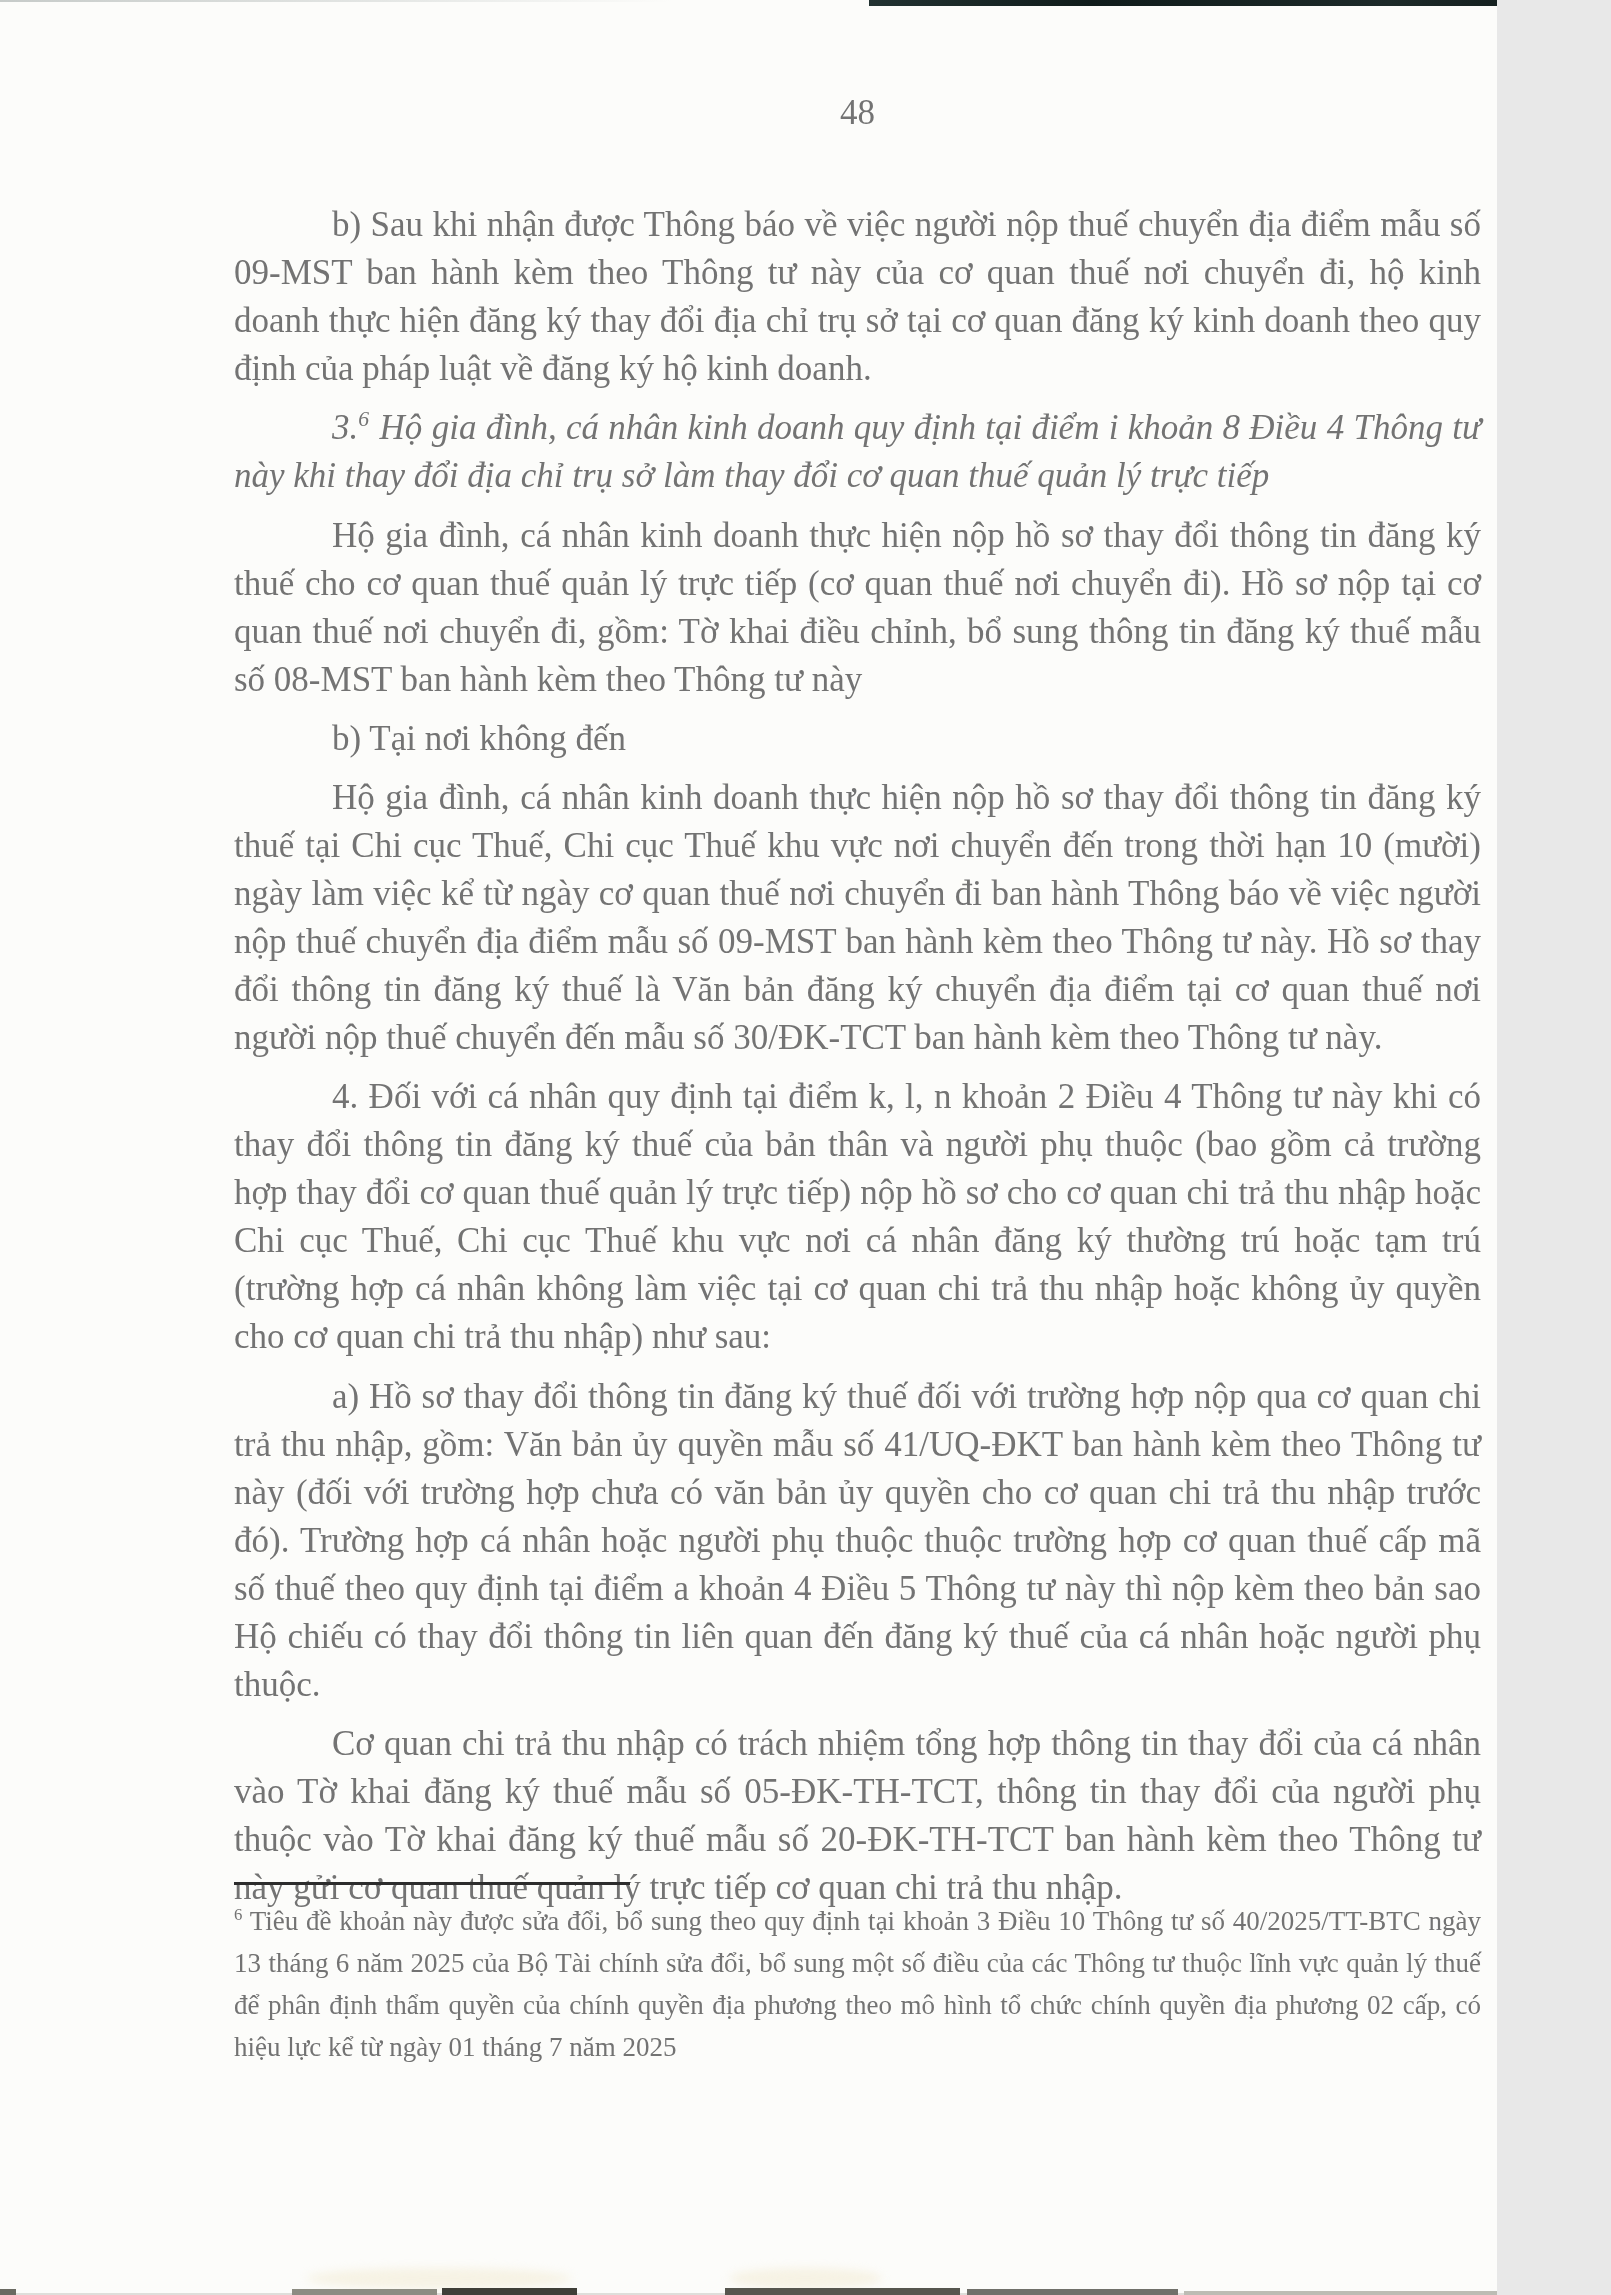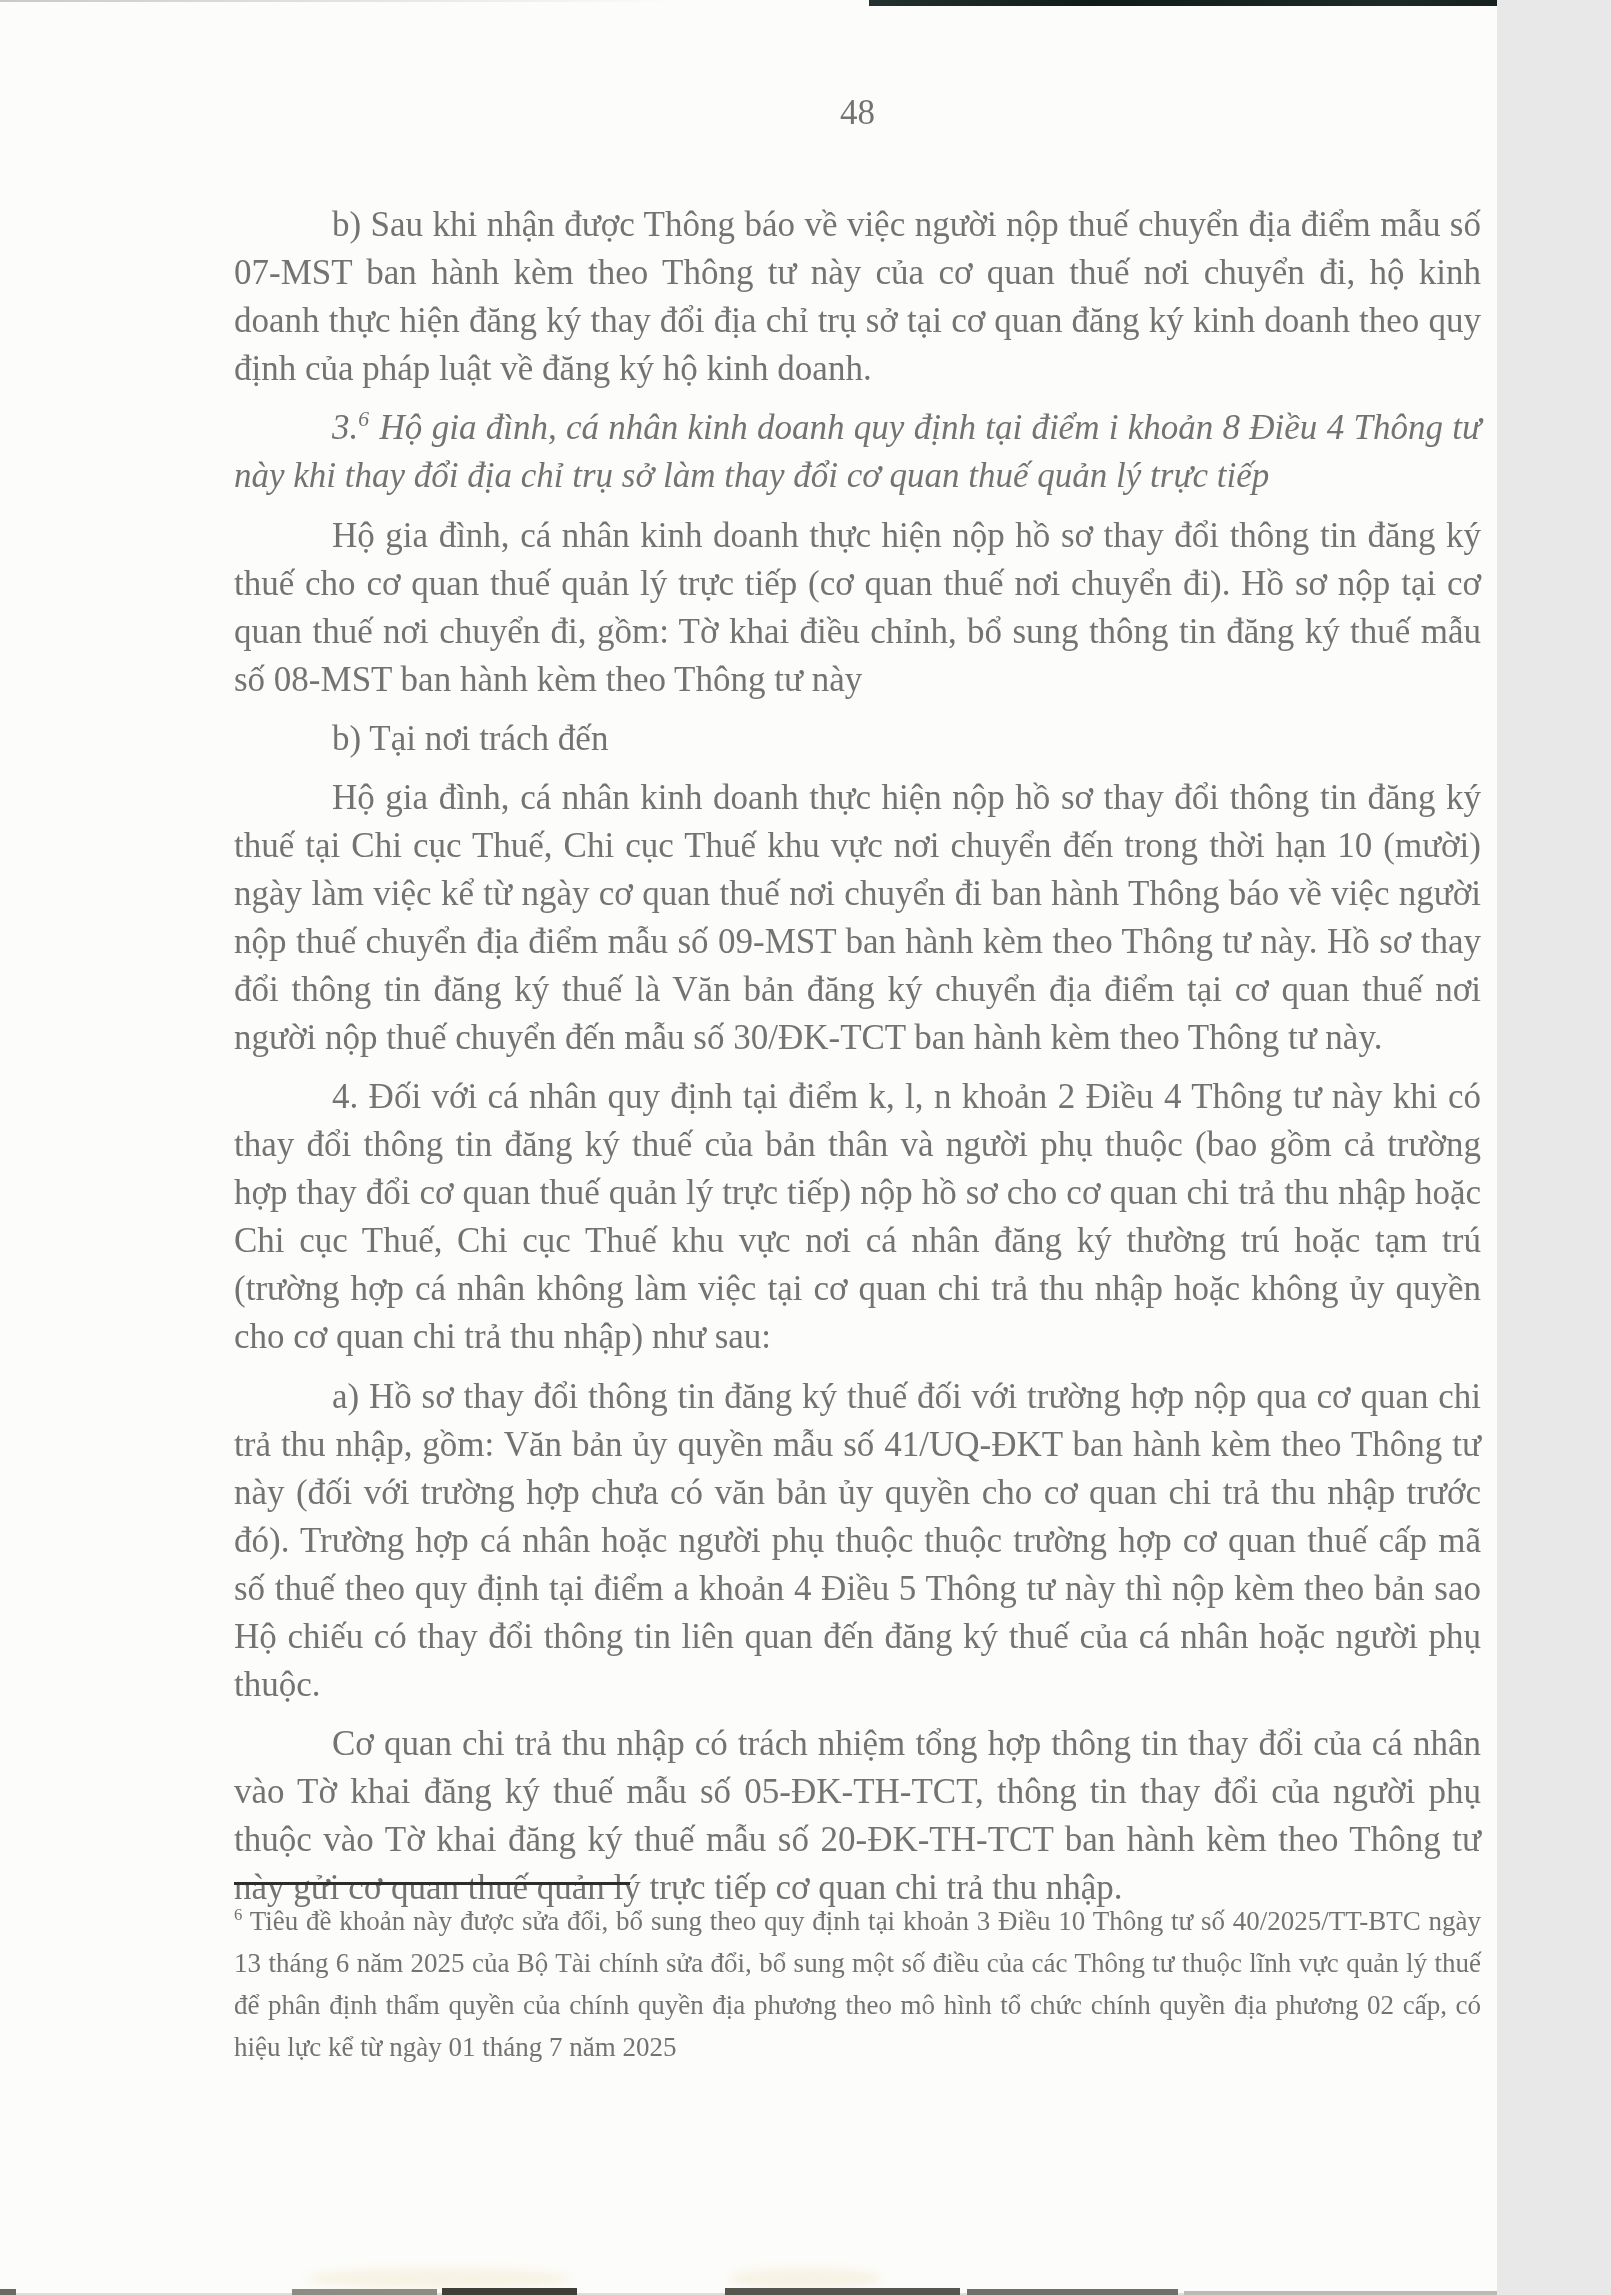--- a/index.html
+++ b/index.html
@@ -106,28 +106,28 @@
 
 <div class="page">
 
   <div class="scan-top-faint"></div>
   <div class="scan-top-dark"></div>
 
   <div class="page-number">48</div>
 
   <div class="content">
 
-    <p>b) Sau khi nhận được Thông báo về việc người nộp thuế chuyển địa điểm mẫu số 07-MST ban hành kèm theo Thông tư này của cơ quan thuế nơi chuyển đi, hộ kinh doanh thực hiện đăng ký thay đổi địa chỉ trụ sở tại cơ quan đăng ký kinh doanh theo quy định của pháp luật về đăng ký hộ kinh doanh.</p>
+    <p>b) Sau khi nhận được Thông báo về việc người nộp thuế chuyển địa điểm mẫu số 09-MST ban hành kèm theo Thông tư này của cơ quan thuế nơi chuyển đi, hộ kinh doanh thực hiện đăng ký thay đổi địa chỉ trụ sở tại cơ quan đăng ký kinh doanh theo quy định của pháp luật về đăng ký hộ kinh doanh.</p>
 
     <p class="it"><span>3.</span><sup class="fn-ref">6</sup><span class="after-sup">Hộ gia đình, cá nhân kinh doanh quy định tại điểm i khoản 8 Điều 4 Thông tư này khi thay đổi địa chỉ trụ sở làm thay đổi cơ quan thuế quản lý trực tiếp</span></p>
 
 
     <p>Hộ gia đình, cá nhân kinh doanh thực hiện nộp hồ sơ thay đổi thông tin đăng ký thuế cho cơ quan thuế quản lý trực tiếp (cơ quan thuế nơi chuyển đi). Hồ sơ nộp tại cơ quan thuế nơi chuyển đi, gồm: Tờ khai điều chỉnh, bổ sung thông tin đăng ký thuế mẫu số 08-MST ban hành kèm theo Thông tư này</p>
 
-    <p class="head">b) Tại nơi trách đến</p>
+    <p class="head">b) Tại nơi không đến</p>
 
     <p>Hộ gia đình, cá nhân kinh doanh thực hiện nộp hồ sơ thay đổi thông tin đăng ký thuế tại Chi cục Thuế, Chi cục Thuế khu vực nơi chuyển đến trong thời hạn 10 (mười) ngày làm việc kể từ ngày cơ quan thuế nơi chuyển đi ban hành Thông báo về việc người nộp thuế chuyển địa điểm mẫu số 09-MST ban hành kèm theo Thông tư này. Hồ sơ thay đổi thông tin đăng ký thuế là Văn bản đăng ký chuyển địa điểm tại cơ quan thuế nơi người nộp thuế chuyển đến mẫu số 30/ĐK-TCT ban hành kèm theo Thông tư này.</p>
 
     <p>4. Đối với cá nhân quy định tại điểm k, l, n khoản 2 Điều 4 Thông tư này khi có thay đổi thông tin đăng ký thuế của bản thân và người phụ thuộc (bao gồm cả trường hợp thay đổi cơ quan thuế quản lý trực tiếp) nộp hồ sơ cho cơ quan chi trả thu nhập hoặc Chi cục Thuế, Chi cục Thuế khu vực nơi cá nhân đăng ký thường trú hoặc tạm trú (trường hợp cá nhân không làm việc tại cơ quan chi trả thu nhập hoặc không ủy quyền cho cơ quan chi trả thu nhập) như sau:</p>
 
     <p>a) Hồ sơ thay đổi thông tin đăng ký thuế đối với trường hợp nộp qua cơ quan chi trả thu nhập, gồm: Văn bản ủy quyền mẫu số 41/UQ-ĐKT ban hành kèm theo Thông tư này (đối với trường hợp chưa có văn bản ủy quyền cho cơ quan chi trả thu nhập trước đó). Trường hợp cá nhân hoặc người phụ thuộc thuộc trường hợp cơ quan thuế cấp mã số thuế theo quy định tại điểm a khoản 4 Điều 5 Thông tư này thì nộp kèm theo bản sao Hộ chiếu có thay đổi thông tin liên quan đến đăng ký thuế của cá nhân hoặc người phụ thuộc.</p>
 
     <p>Cơ quan chi trả thu nhập có trách nhiệm tổng hợp thông tin thay đổi của cá nhân vào Tờ khai đăng ký thuế mẫu số 05-ĐK-TH-TCT, thông tin thay đổi của người phụ thuộc vào Tờ khai đăng ký thuế mẫu số 20-ĐK-TH-TCT ban hành kèm theo Thông tư này gửi cơ quan thuế quản lý trực tiếp cơ quan chi trả thu nhập.</p>
 
   </div>

